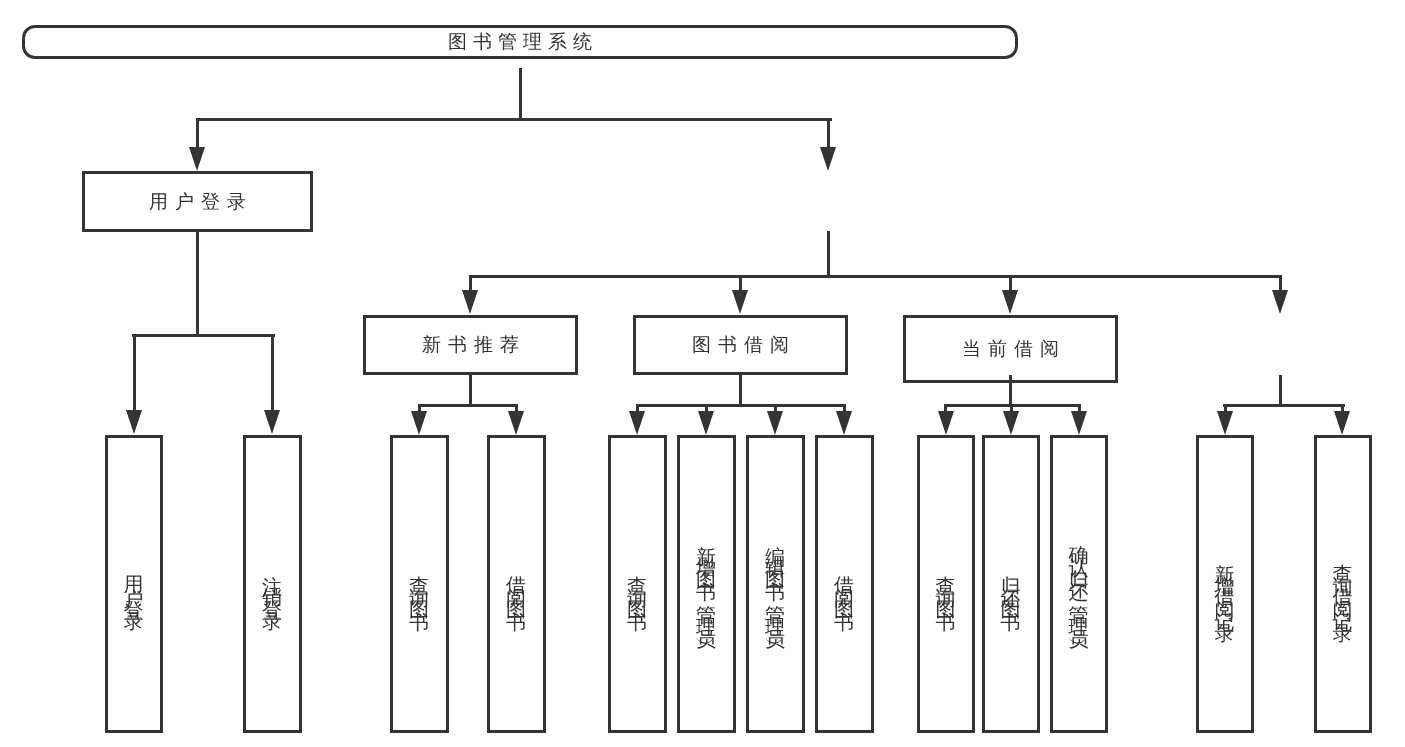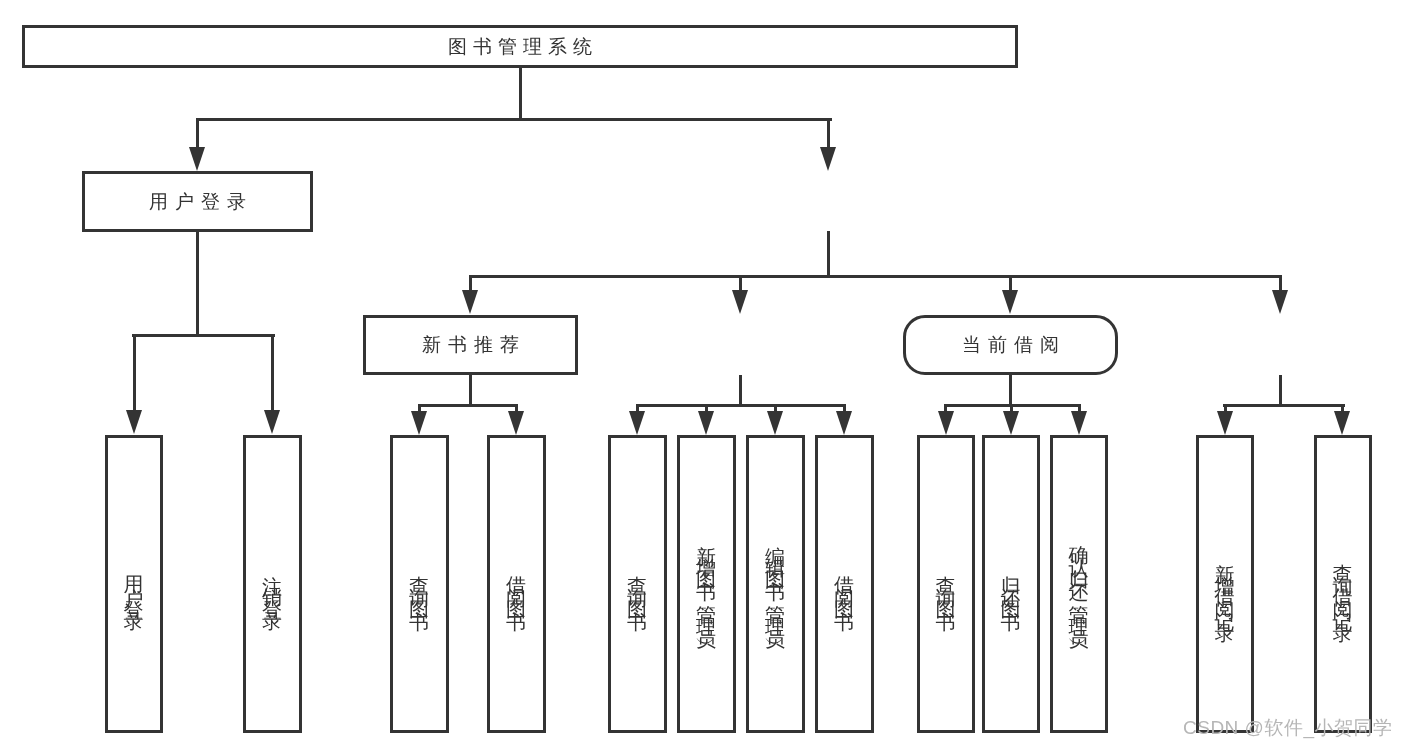--- a/index.html
+++ b/index.html
@@ -30,21 +30,21 @@
     position:absolute; left:1183px; top:715px;
     font-size:19px; color:#b6b6b6; letter-spacing:0.5px; white-space:nowrap;
     z-index:5;
   }
 </style>
 </head>
 <body>
 
 <div class="canvas">
 
-  <div class="node" style="left:22px; top:25px; width:996px; height:43px;">
+  <div class="node" style="left:22px; top:25px; width:996px; height:34px;border-radius:13px;">
     <span class="root-label">图书管理系统</span>
   </div>
 
   <div class="line" style="left:519px; top:68px; width:3px; height:51px;"></div>
   <div class="line" style="left:196px; top:118px; width:636px; height:3px;"></div>
   <div class="line" style="left:196px; top:120px; width:3px; height:28px;"></div>
   <div class="arrowhead" style="left:189px; top:147px;"></div>
   <div class="line" style="left:827px; top:120px; width:3px; height:28px;"></div>
   <div class="arrowhead" style="left:820px; top:147px;"></div>
 
@@ -66,21 +66,24 @@
   <div class="line" style="left:739px; top:277px; width:3px; height:14px;"></div>
   <div class="arrowhead" style="left:732px; top:290px;"></div>
   <div class="line" style="left:1009px; top:277px; width:3px; height:14px;"></div>
   <div class="arrowhead" style="left:1002px; top:290px;"></div>
   <div class="line" style="left:1279px; top:277px; width:3px; height:14px;"></div>
   <div class="arrowhead" style="left:1272px; top:290px;"></div>
 
   <div class="node" style="left:363px; top:315px; width:215px; height:60px;text-align:right;">
     <span class="h-label">新书推荐</span>
   </div>
-  <div class="node" style="left:903px; top:315px; width:215px; height:60px;border-radius:22px;">
+  <div class="node" style="left:633px; top:315px; width:215px; height:60px;">
+    <span class="h-label">图书借阅</span>
+  </div>
+  <div class="node" style="left:903px; top:315px; width:215px; height:68px;">
     <span class="h-label">当前借阅</span>
   </div>
 
   <div class="line" style="left:469px; top:375px; width:3px; height:31px;"></div>
   <div class="line" style="left:418px; top:404px; width:100px; height:3px;"></div>
   <div class="line" style="left:418px; top:406px; width:3px; height:6px;"></div>
   <div class="arrowhead" style="left:411px; top:411px;"></div>
   <div class="line" style="left:515px; top:406px; width:3px; height:6px;"></div>
   <div class="arrowhead" style="left:508px; top:411px;"></div>
 
@@ -148,15 +151,14 @@
     <span class="leaf-label">确认归还（管理员）</span>
   </div>
 
   <div class="node" style="left:1196px; top:435px; width:58px; height:298px;">
     <span class="leaf-label">新增借阅记录</span>
   </div>
   <div class="node" style="left:1314px; top:435px; width:58px; height:298px;">
     <span class="leaf-label">查询借阅记录</span>
   </div>
 
-  <div class="watermark">CSDN @软件_小贺同学</div>
 
 </div>
 
 </body></html>

